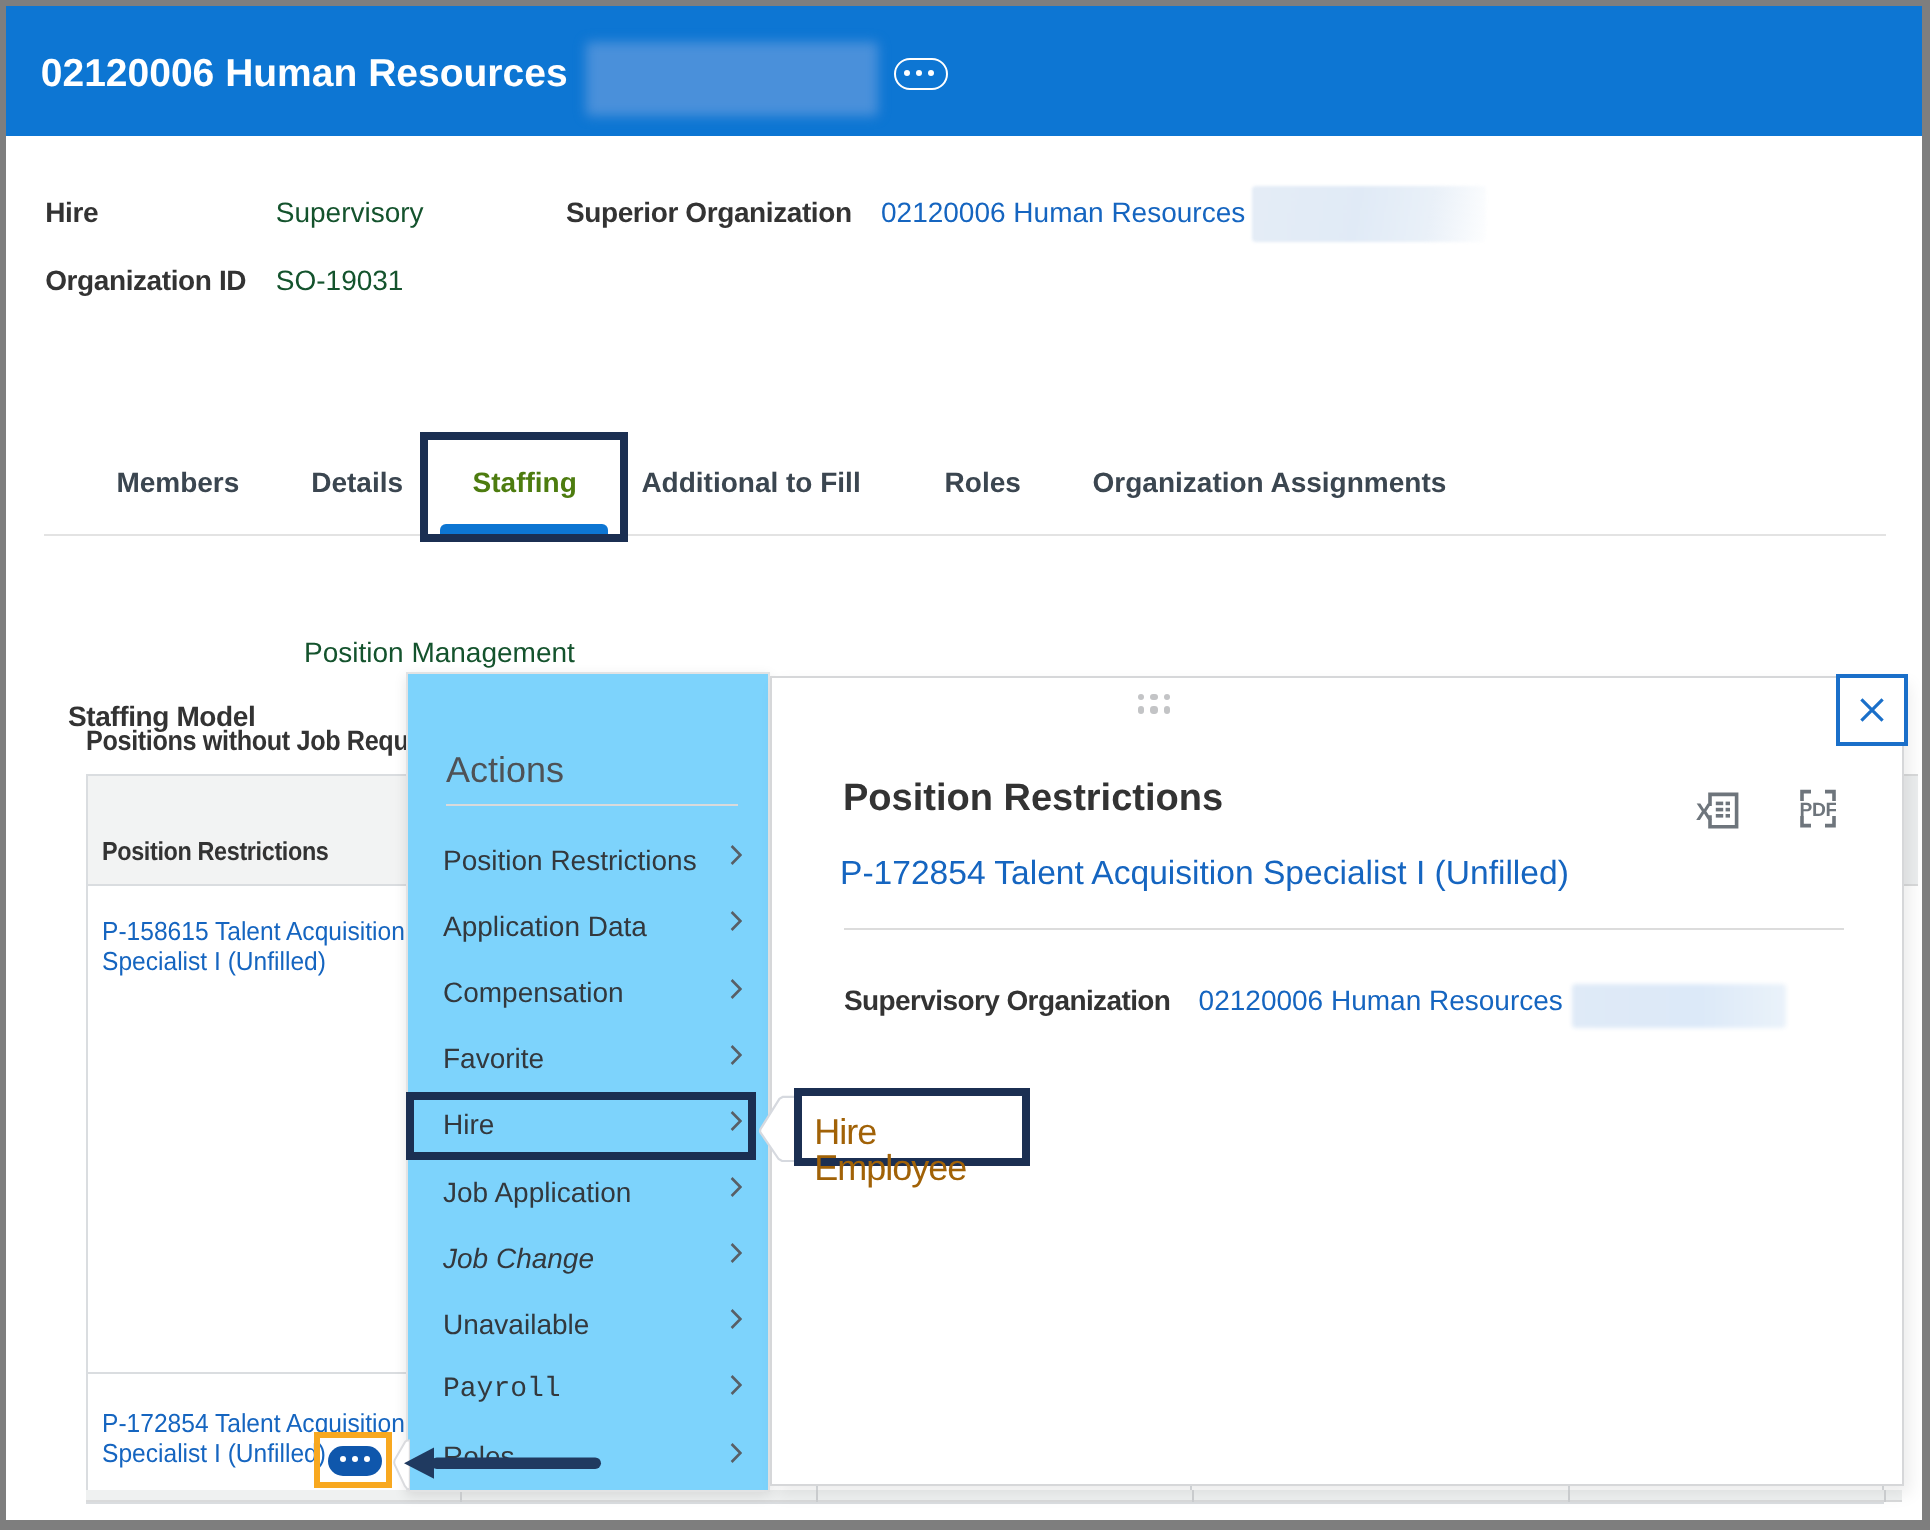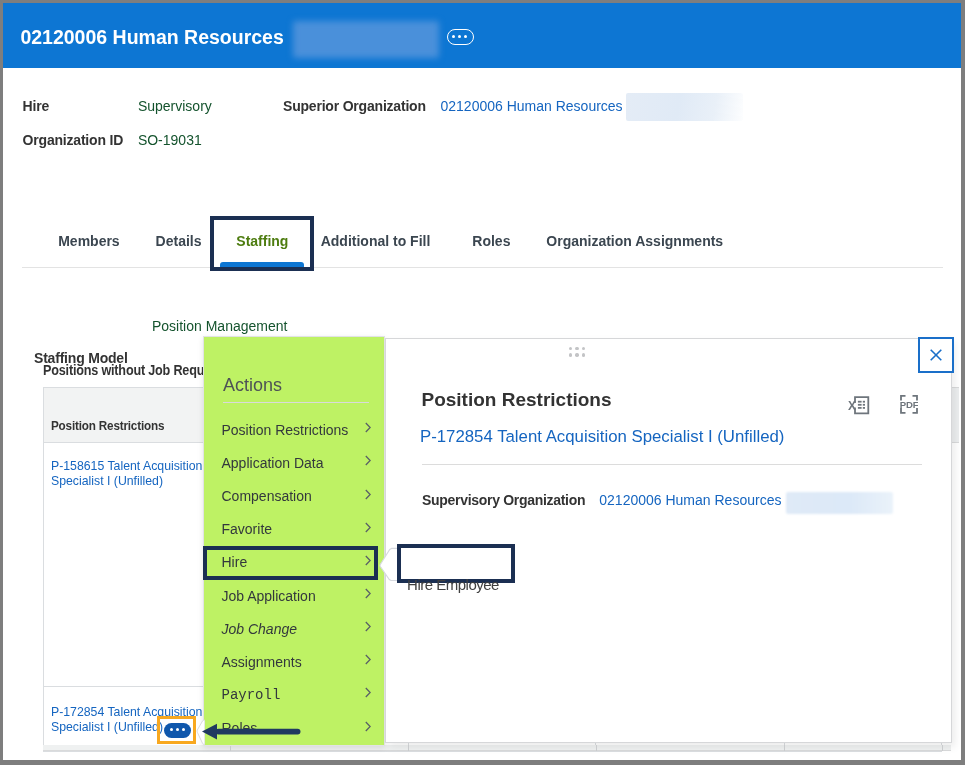--- a/index.html
+++ b/index.html
@@ -22,35 +22,35 @@
 .tab { position:absolute; top:233.8px; font-size:14px; font-weight:bold; color:#3b4650; line-height:1; }
 .tab-line { position:absolute; left:22px; top:267px; width:921px; height:1px; background:#e3e3e3; }
 .tab-underline { position:absolute; left:220px; top:261.5px; width:84px; height:5.3px; background:#0d76d3; border-radius:3px 3px 0 0; }
 .annot { position:absolute; border:4px solid #1b2f52; }
 
 .tbl { position:absolute; left:43px; top:387px; width:899px; height:365px; border:1px solid #dadde0; }
 .tbl-head { position:absolute; left:0; top:0; width:100%; height:55px; background:#f2f3f3; border-bottom:1px solid #dadde0; }
 .cell-lnk { position:absolute; font-size:13px; line-height:15.3px; color:#1565c0; transform:scaleX(0.945); transform-origin:0 0; }
 .vsep { position:absolute; top:0; width:1px; height:100%; background:#dadde0; }
 
-.menu { position:absolute; left:203px; top:335.7px; width:182px; height:410px; background:#bef264; border:1px solid #e2e3e4; box-shadow:0 2px 6px rgba(0,0,0,0.10); z-index:2; }
+.menu { position:absolute; left:203px; top:335.7px; width:182px; height:410px; background:#7dd3fc; border:1px solid #e2e3e4; box-shadow:0 2px 6px rgba(0,0,0,0.10); z-index:2; }
 .menu-title { position:absolute; left:19px; top:39.8px; font-size:18px; color:#4e5256; line-height:1; }
 .menu-hr { position:absolute; left:19px; top:65px; width:146px; height:1px; background:#d9dadb; }
 .mi { position:absolute; left:17.5px; font-size:14px; color:#33383d; line-height:1; }
 .chev { position:absolute; left:161.3px; width:6px; height:11px; }
 
 .popup { position:absolute; left:384.5px; top:338px; width:567px; z-index:3; height:405px; background:#fff; border:1px solid #d6d7d9; box-shadow:3px 4px 8px rgba(0,0,0,0.08); }
 .drag-dot { position:absolute; width:3.4px; height:3.4px; border-radius:50%; background:#c3c4c6; }
 .pop-h1 { position:absolute; left:36px; top:50.8px; font-size:19px; font-weight:bold; color:#333; line-height:1; }
 .pop-sub { position:absolute; left:34.5px; top:90px; font-size:16.8px; color:#1565c0; line-height:1; }
 .pop-hr { position:absolute; left:36.5px; top:125px; width:499.5px; height:1px; background:#dcdcdc; }
 .pthumb { position:absolute; left:951.5px; top:386.5px; width:7px; height:56px; background:#eceeef; border-top:1px solid #d9dadb; border-bottom:1px solid #d9dadb; }
 .xbtn { position:absolute; left:918px; top:337px; width:36px; height:36px; background:#fff; border:2.3px solid #1a6fc9; z-index:20; }
 .bubble-annot { position:absolute; left:396.8px; top:543.8px; width:118.5px; height:38.8px; border:4.5px solid #1b2f52; background:#fff; z-index:12; }
-.bubble-annot span { position:absolute; left:6.3px; top:9.7px; font-size:15px; color:#404040; line-height:1; letter-spacing:-0.5px;margin-top:20px; }
+.bubble-annot span { position:absolute; left:6.3px; top:9.7px; font-size:18px; color:#a16207; line-height:1; letter-spacing:-0.5px; }
 .obox { position:absolute; left:157.3px; top:716.2px; width:39.2px; height:27.5px; border:3.6px solid #f8a81f; z-index:8; }
 .bluepill { position:absolute; left:164px; top:722.8px; width:26.6px; height:15.4px; background:#0f57ac; border-radius:7.7px; z-index:9; }
 .bluepill i { position:absolute; top:5.4px; width:3.3px; height:3.3px; border-radius:50%; background:#fff; }
 </style>
 </head>
 <body>
 
   <div class="hdr">
     <div class="hdr-title">02120006 Human Resources</div>
     <div class="hdr-redact"></div>
@@ -99,21 +99,21 @@
   <div class="menu">
     <div class="menu-title">Actions</div>
     <div class="menu-hr"></div>
     <div class="mi" style="top:86.2px;">Position Restrictions</div>
     <div class="mi" style="top:119.4px;">Application Data</div>
     <div class="mi" style="top:152.5px;">Compensation</div>
     <div class="mi" style="top:185.7px;">Favorite</div>
     <div class="mi" style="top:218.8px;">Hire</div>
     <div class="mi" style="top:252px;">Job Application</div>
     <div class="mi" style="top:285.1px;font-style:italic;">Job Change</div>
-    <div class="mi" style="top:318.3px;">Assignments</div>
+    <div class="mi" style="top:318.3px;">Unavailable</div>
     <div class="mi" style="top:351.4px;font-family:Liberation Mono, monospace;">Payroll</div>
     <div class="mi" style="top:384.6px;">Roles</div>
     <svg class="chev" style="top:85.6px;" viewBox="0 0 6 11">
       <path d="M0.8 1 L5.2 5.5 L0.8 10" stroke="#585f66" fill="none" stroke-width="1.3"></path>
     </svg>
     <svg class="chev" style="top:118.8px;" viewBox="0 0 6 11">
       <path d="M0.8 1 L5.2 5.5 L0.8 10" stroke="#585f66" fill="none" stroke-width="1.3"></path>
     </svg>
     <svg class="chev" style="top:151.9px;" viewBox="0 0 6 11">
       <path d="M0.8 1 L5.2 5.5 L0.8 10" stroke="#585f66" fill="none" stroke-width="1.3"></path>

